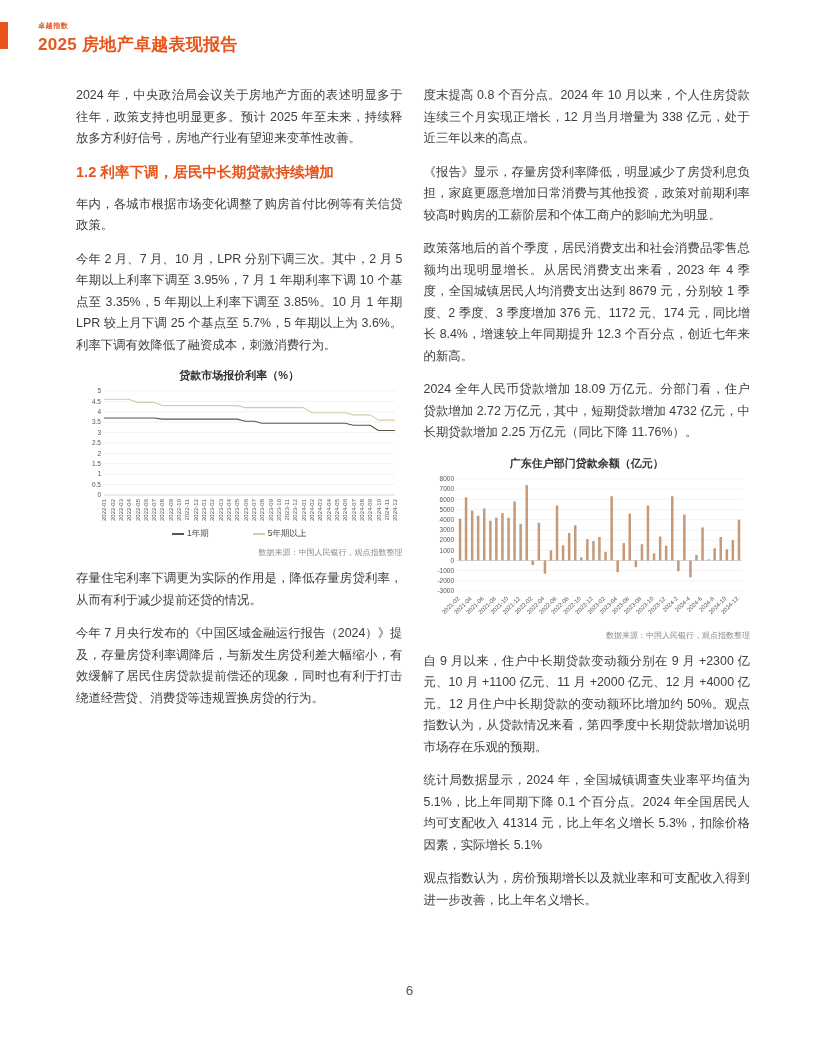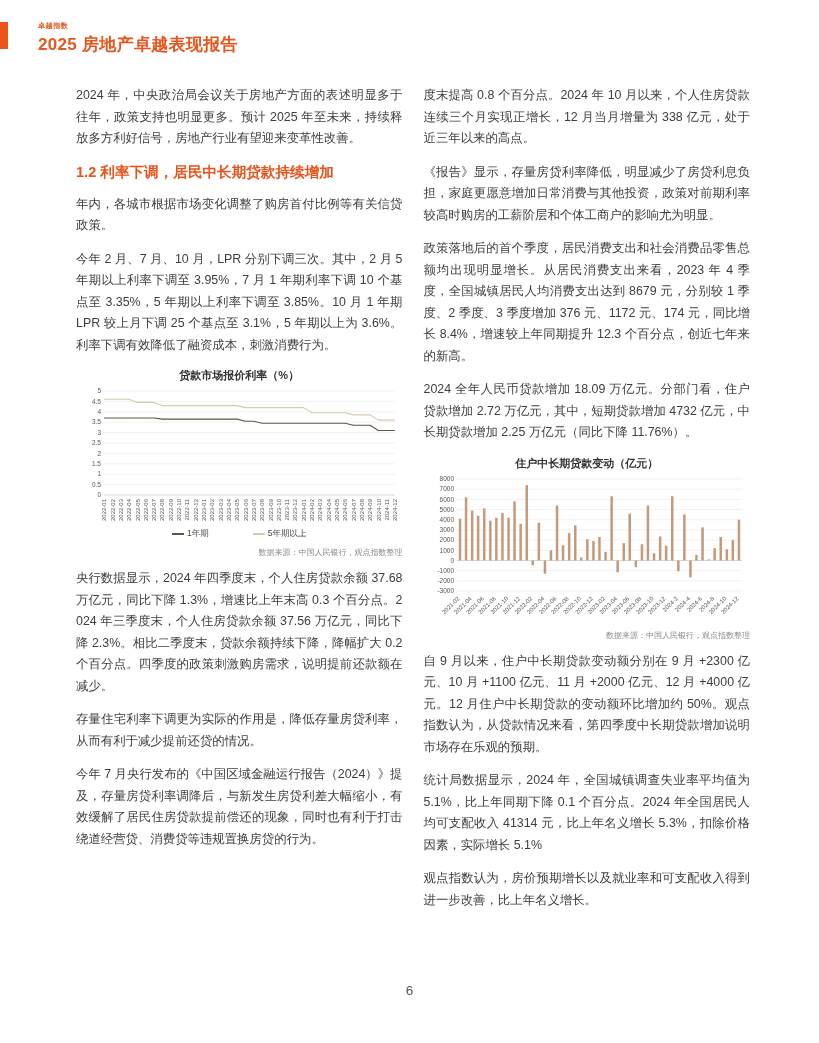--- a/index.html
+++ b/index.html
@@ -42,21 +42,21 @@
       <div class="brand-title">2025 房地产卓越表现报告</div>
     </div>
   </div>
 
   <div class="columns">
 
     <section class="col">
       <p>2024 年，中央政治局会议关于房地产方面的表述明显多于往年，政策支持也明显更多。预计 2025 年至未来，持续释放多方利好信号，房地产行业有望迎来变革性改善。</p>
       <h2 class="sec">1.2 利率下调，居民中长期贷款持续增加</h2>
       <p>年内，各城市根据市场变化调整了购房首付比例等有关信贷政策。</p>
-      <p>今年 2 月、7 月、10 月，LPR 分别下调三次。其中，2 月 5 年期以上利率下调至 3.95%，7 月 1 年期利率下调 10 个基点至 3.35%，5 年期以上利率下调至 3.85%。10 月 1 年期 LPR 较上月下调 25 个基点至 3.1%，5 年期以上为 3.6%。利率下调有效降低了融资成本，刺激消费行为。</p>
+      <p>今年 2 月、7 月、10 月，LPR 分别下调三次。其中，2 月 5 年期以上利率下调至 3.95%，7 月 1 年期利率下调 10 个基点至 3.35%，5 年期以上利率下调至 3.85%。10 月 1 年期 LPR 较上月下调 25 个基点至 5.7%，5 年期以上为 3.6%。利率下调有效降低了融资成本，刺激消费行为。</p>
 
       <figure class="chart">
         <div class="chart-title">贷款市场报价利率（%）</div>
         <div class="chart-svg"><svg width="322" height="142" viewBox="0 0 322 142">
               <line x1="26" x2="317" y1="110.0" y2="110.0" stroke="#c9c9c9" stroke-width="0.7"></line>
               <text x="23" y="112.2" text-anchor="end" font-size="6.5" fill="#555">0</text>
               <line x1="26" x2="317" y1="99.6" y2="99.6" stroke="#ededed" stroke-width="0.7"></line>
               <text x="23" y="101.8" text-anchor="end" font-size="6.5" fill="#555">0.5</text>
               <line x1="26" x2="317" y1="89.2" y2="89.2" stroke="#ededed" stroke-width="0.7"></line>
               <text x="23" y="91.4" text-anchor="end" font-size="6.5" fill="#555">1</text>
@@ -121,33 +121,32 @@
             <span>1年期</span>
           </span>
           <span class="legend-item">
             <span class="swatch" style="background: rgb(213, 203, 169);"></span>
             <span>5年期以上</span>
           </span>
         </div>
         <div class="source">数据来源：中国人民银行，观点指数整理</div>
       </figure>
 
-      <p>央行数据显示，2024 年四季度末，个人住房贷款余额 37.68 万亿元，同比下降 1.3%，增速比上年末高 0.3 个百分点。2024 年三季度末，个人住房贷款余额 37.56 万亿元，同比下降 2.3%。相比二季度末，贷款余额持续下降，降幅扩大 0.2 个百分点。四季度的政策刺激购房需求，说明提前还款额在减少。</p>
       <p>存量住宅利率下调更为实际的作用是，降低存量房贷利率，从而有利于减少提前还贷的情况。</p>
       <p>今年 7 月央行发布的《中国区域金融运行报告（2024）》提及，存量房贷利率调降后，与新发生房贷利差大幅缩小，有效缓解了居民住房贷款提前偿还的现象，同时也有利于打击绕道经营贷、消费贷等违规置换房贷的行为。</p>
     </section>
 
     <section class="col">
       <p>度末提高 0.8 个百分点。2024 年 10 月以来，个人住房贷款连续三个月实现正增长，12 月当月增量为 338 亿元，处于近三年以来的高点。</p>
       <p>《报告》显示，存量房贷利率降低，明显减少了房贷利息负担，家庭更愿意增加日常消费与其他投资，政策对前期利率较高时购房的工薪阶层和个体工商户的影响尤为明显。</p>
       <p>政策落地后的首个季度，居民消费支出和社会消费品零售总额均出现明显增长。从居民消费支出来看，2023 年 4 季度，全国城镇居民人均消费支出达到 8679 元，分别较 1 季度、2 季度、3 季度增加 376 元、1172 元、174 元，同比增长 8.4%，增速较上年同期提升 12.3 个百分点，创近七年来的新高。</p>
       <p>2024 全年人民币贷款增加 18.09 万亿元。分部门看，住户贷款增加 2.72 万亿元，其中，短期贷款增加 4732 亿元，中长期贷款增加 2.25 万亿元（同比下降 11.76%）。</p>
 
       <figure class="chart">
-        <div class="chart-title">住户中长期贷款变动（亿元）</div>
+        <div class="chart-title">广东住户部门贷款余额（亿元）</div>
         <div class="chart-svg"><svg width="322" height="150" viewBox="0 0 322 150">
               <line x1="31" x2="316" y1="118.0" y2="118.0" stroke="#ededed" stroke-width="0.7"></line>
               <text x="28" y="120.2" text-anchor="end" font-size="6.5" fill="#555">-3000</text>
               <line x1="31" x2="316" y1="107.8" y2="107.8" stroke="#ededed" stroke-width="0.7"></line>
               <text x="28" y="110.0" text-anchor="end" font-size="6.5" fill="#555">-2000</text>
               <line x1="31" x2="316" y1="97.6" y2="97.6" stroke="#ededed" stroke-width="0.7"></line>
               <text x="28" y="99.8" text-anchor="end" font-size="6.5" fill="#555">-1000</text>
               <line x1="31" x2="316" y1="87.5" y2="87.5" stroke="#c4c4c4" stroke-width="0.7"></line>
               <text x="28" y="89.7" text-anchor="end" font-size="6.5" fill="#555">0</text>
               <line x1="31" x2="316" y1="77.3" y2="77.3" stroke="#ededed" stroke-width="0.7"></line>

